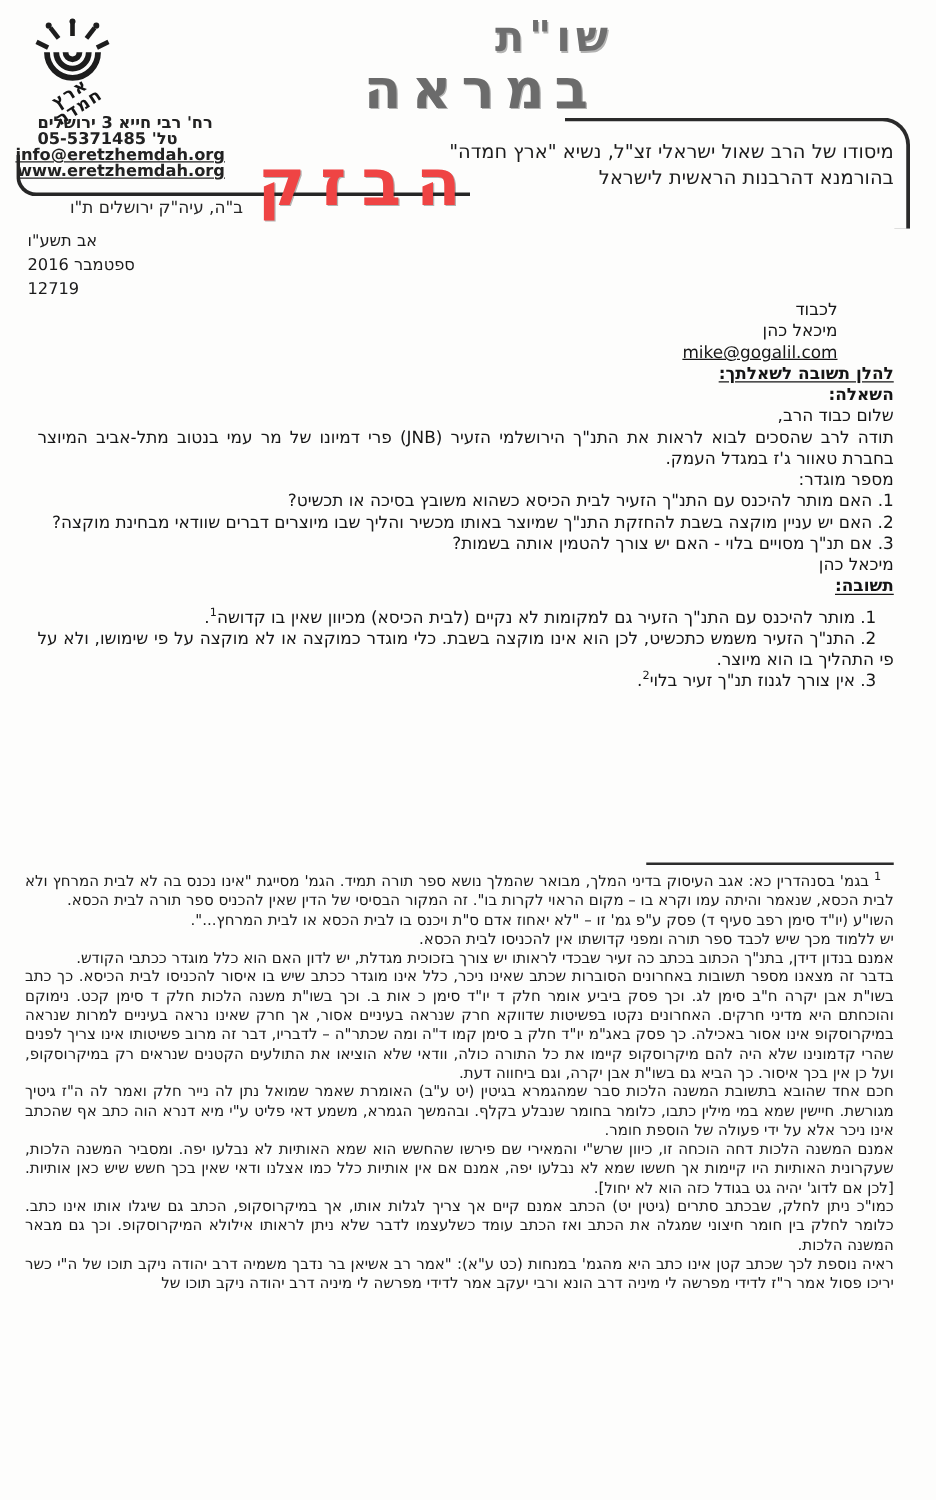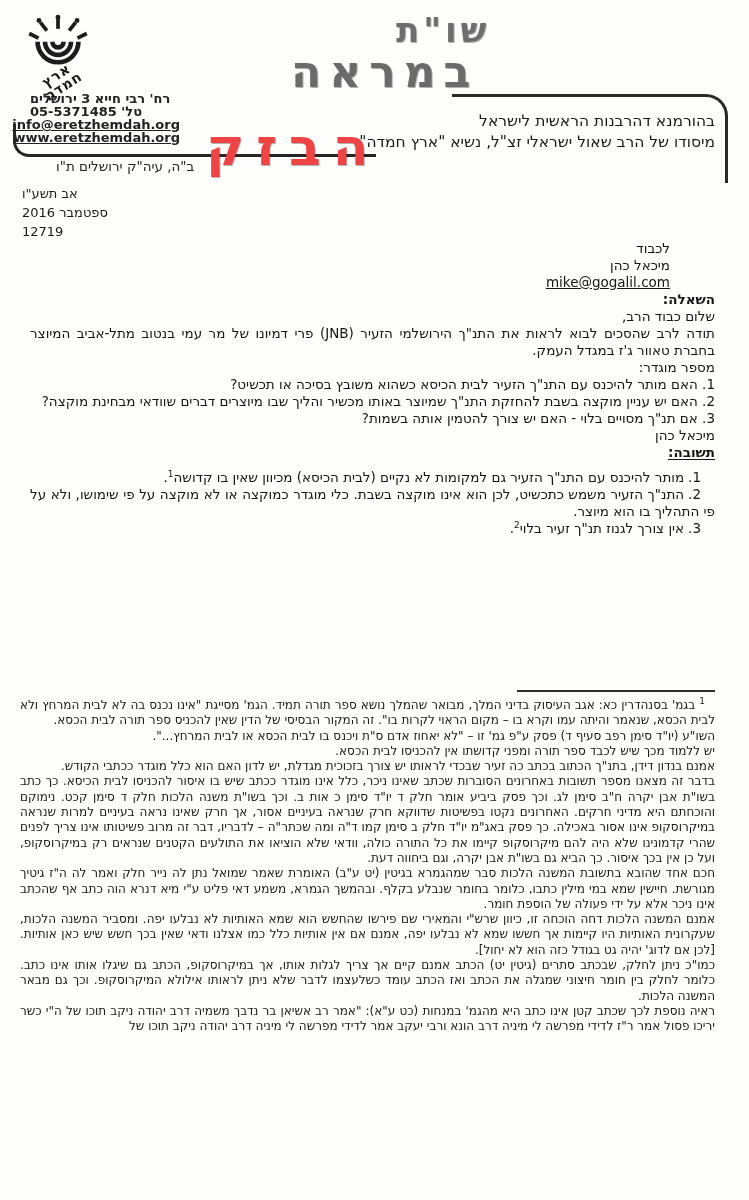--- a/index.html
+++ b/index.html
@@ -118,40 +118,41 @@
 
   <div class="bracket-left"></div>
   <div class="bh-line">ב"ה, עיה"ק ירושלים ת"ו</div>
 
   <div class="title-sot">שו"ת</div>
   <div class="title-w1">במראה</div>
   <div class="title-w2">הבזק</div>
   <div class="bracket-right"></div>
 
   <div class="subtitle">
+    <div>מיסודו של הרב שאול ישראלי זצ"ל, נשיא "ארץ חמדה"</div>
     <div>בהורמנא דהרבנות הראשית לישראל</div>
-    <div>מיסודו של הרב שאול ישראלי זצ"ל, נשיא "ארץ חמדה"</div>
   </div>
 
   <div class="meta">
     <div>אב תשע"ו</div>
     <div>ספטמבר 2016</div>
     <div>12719</div>
   </div>
 
   <div class="main">
 
     <div class="addressee">
       <div class="addressee-inner">
         <p>לכבוד</p>
         <p>מיכאל כהן</p>
         <p><a href="#">mike@gogalil.com</a></p>
       </div>
     </div>
 
+    <p class="h-underline intro-heading">להלן תשובה לשאלתך:</p>
     <p class="h-bold q-heading">השאלה:</p>
 
     <p class="greeting">שלום כבוד הרב,</p>
     <p class="just">תודה לרב שהסכים לבוא לראות את התנ"ך הירושלמי הזעיר (JNB) פרי דמיונו של מר עמי בנטוב מתל-אביב המיוצר בחברת טאוור ג'ז במגדל העמק.</p>
     <p>מספר מוגדר:</p>
     <p class="just">1. האם מותר להיכנס עם התנ"ך הזעיר לבית הכיסא כשהוא משובץ בסיכה או תכשיט?</p>
     <p class="just">2. האם יש עניין מוקצה בשבת להחזקת התנ"ך שמיוצר באותו מכשיר והליך שבו מיוצרים דברים שוודאי מבחינת מוקצה?</p>
     <p class="just">3. אם תנ"ך מסויים בלוי - האם יש צורך להטמין אותה בשמות?</p>
 
     <p>מיכאל כהן</p>

